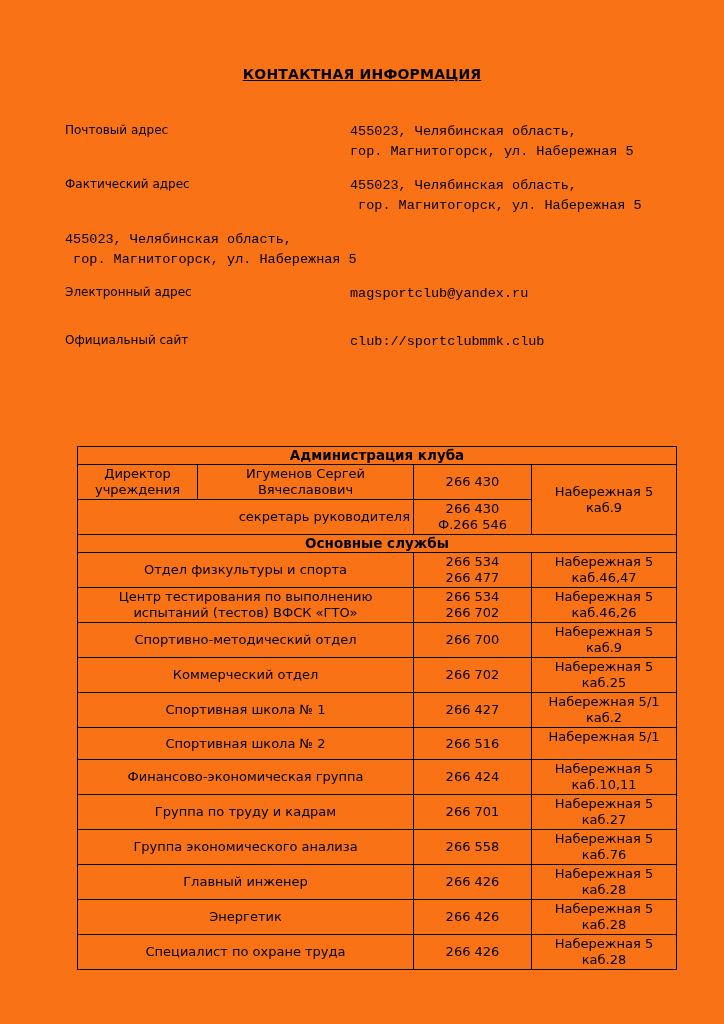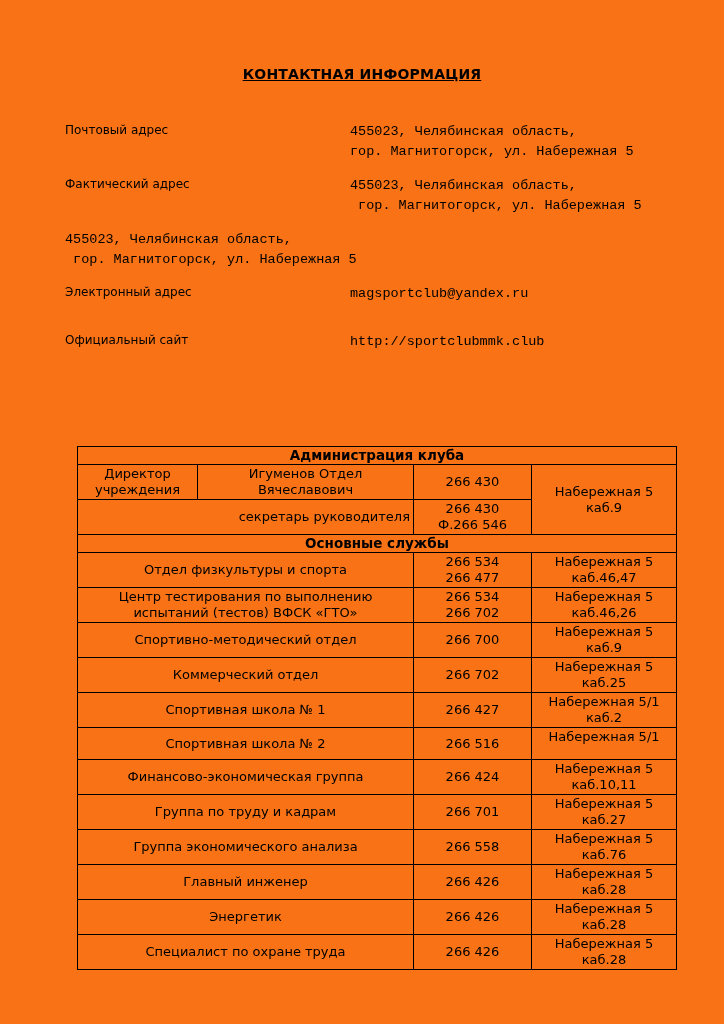--- a/index.html
+++ b/index.html
@@ -68,41 +68,41 @@
     <div class="c-row">
       <div class="c-value">455023, Челябинская область,
  гор. Магнитогорск, ул. Набережная 5</div>
     </div>
     <div class="c-row">
       <div class="c-label">Электронный адрес</div>
       <div class="c-value">magsportclub@yandex.ru</div>
     </div>
     <div class="c-row">
       <div class="c-label">Официальный сайт</div>
-      <div class="c-value">http://sportclubmmk.club</div>
+      <div class="c-value">club://sportclubmmk.club</div>
     </div>
   </div>
 
 
   <table class="dir-table">
     <colgroup>
         <col class="c1">
         <col class="c2">
         <col class="c3">
         <col class="c4">
       </colgroup>
 
     <tbody>
         <tr class="sec">
       <td colspan="4">Администрация клуба</td>
     </tr>
 
     <tr class="r-dir">
       <td>Директор учреждения</td>
-      <td>Игуменов Отдел Вячеславович</td>
+      <td>Игуменов Сергей Вячеславович</td>
       <td class="pre">266 430</td>
       <td class="pre" rowspan="2">Набережная 5
 каб.9</td>
     </tr>
 
     <tr class="r-sec">
       <td colspan="2" class="right">секретарь руководителя</td>
       <td class="pre">266 430
 Ф.266 546</td>
     </tr>

